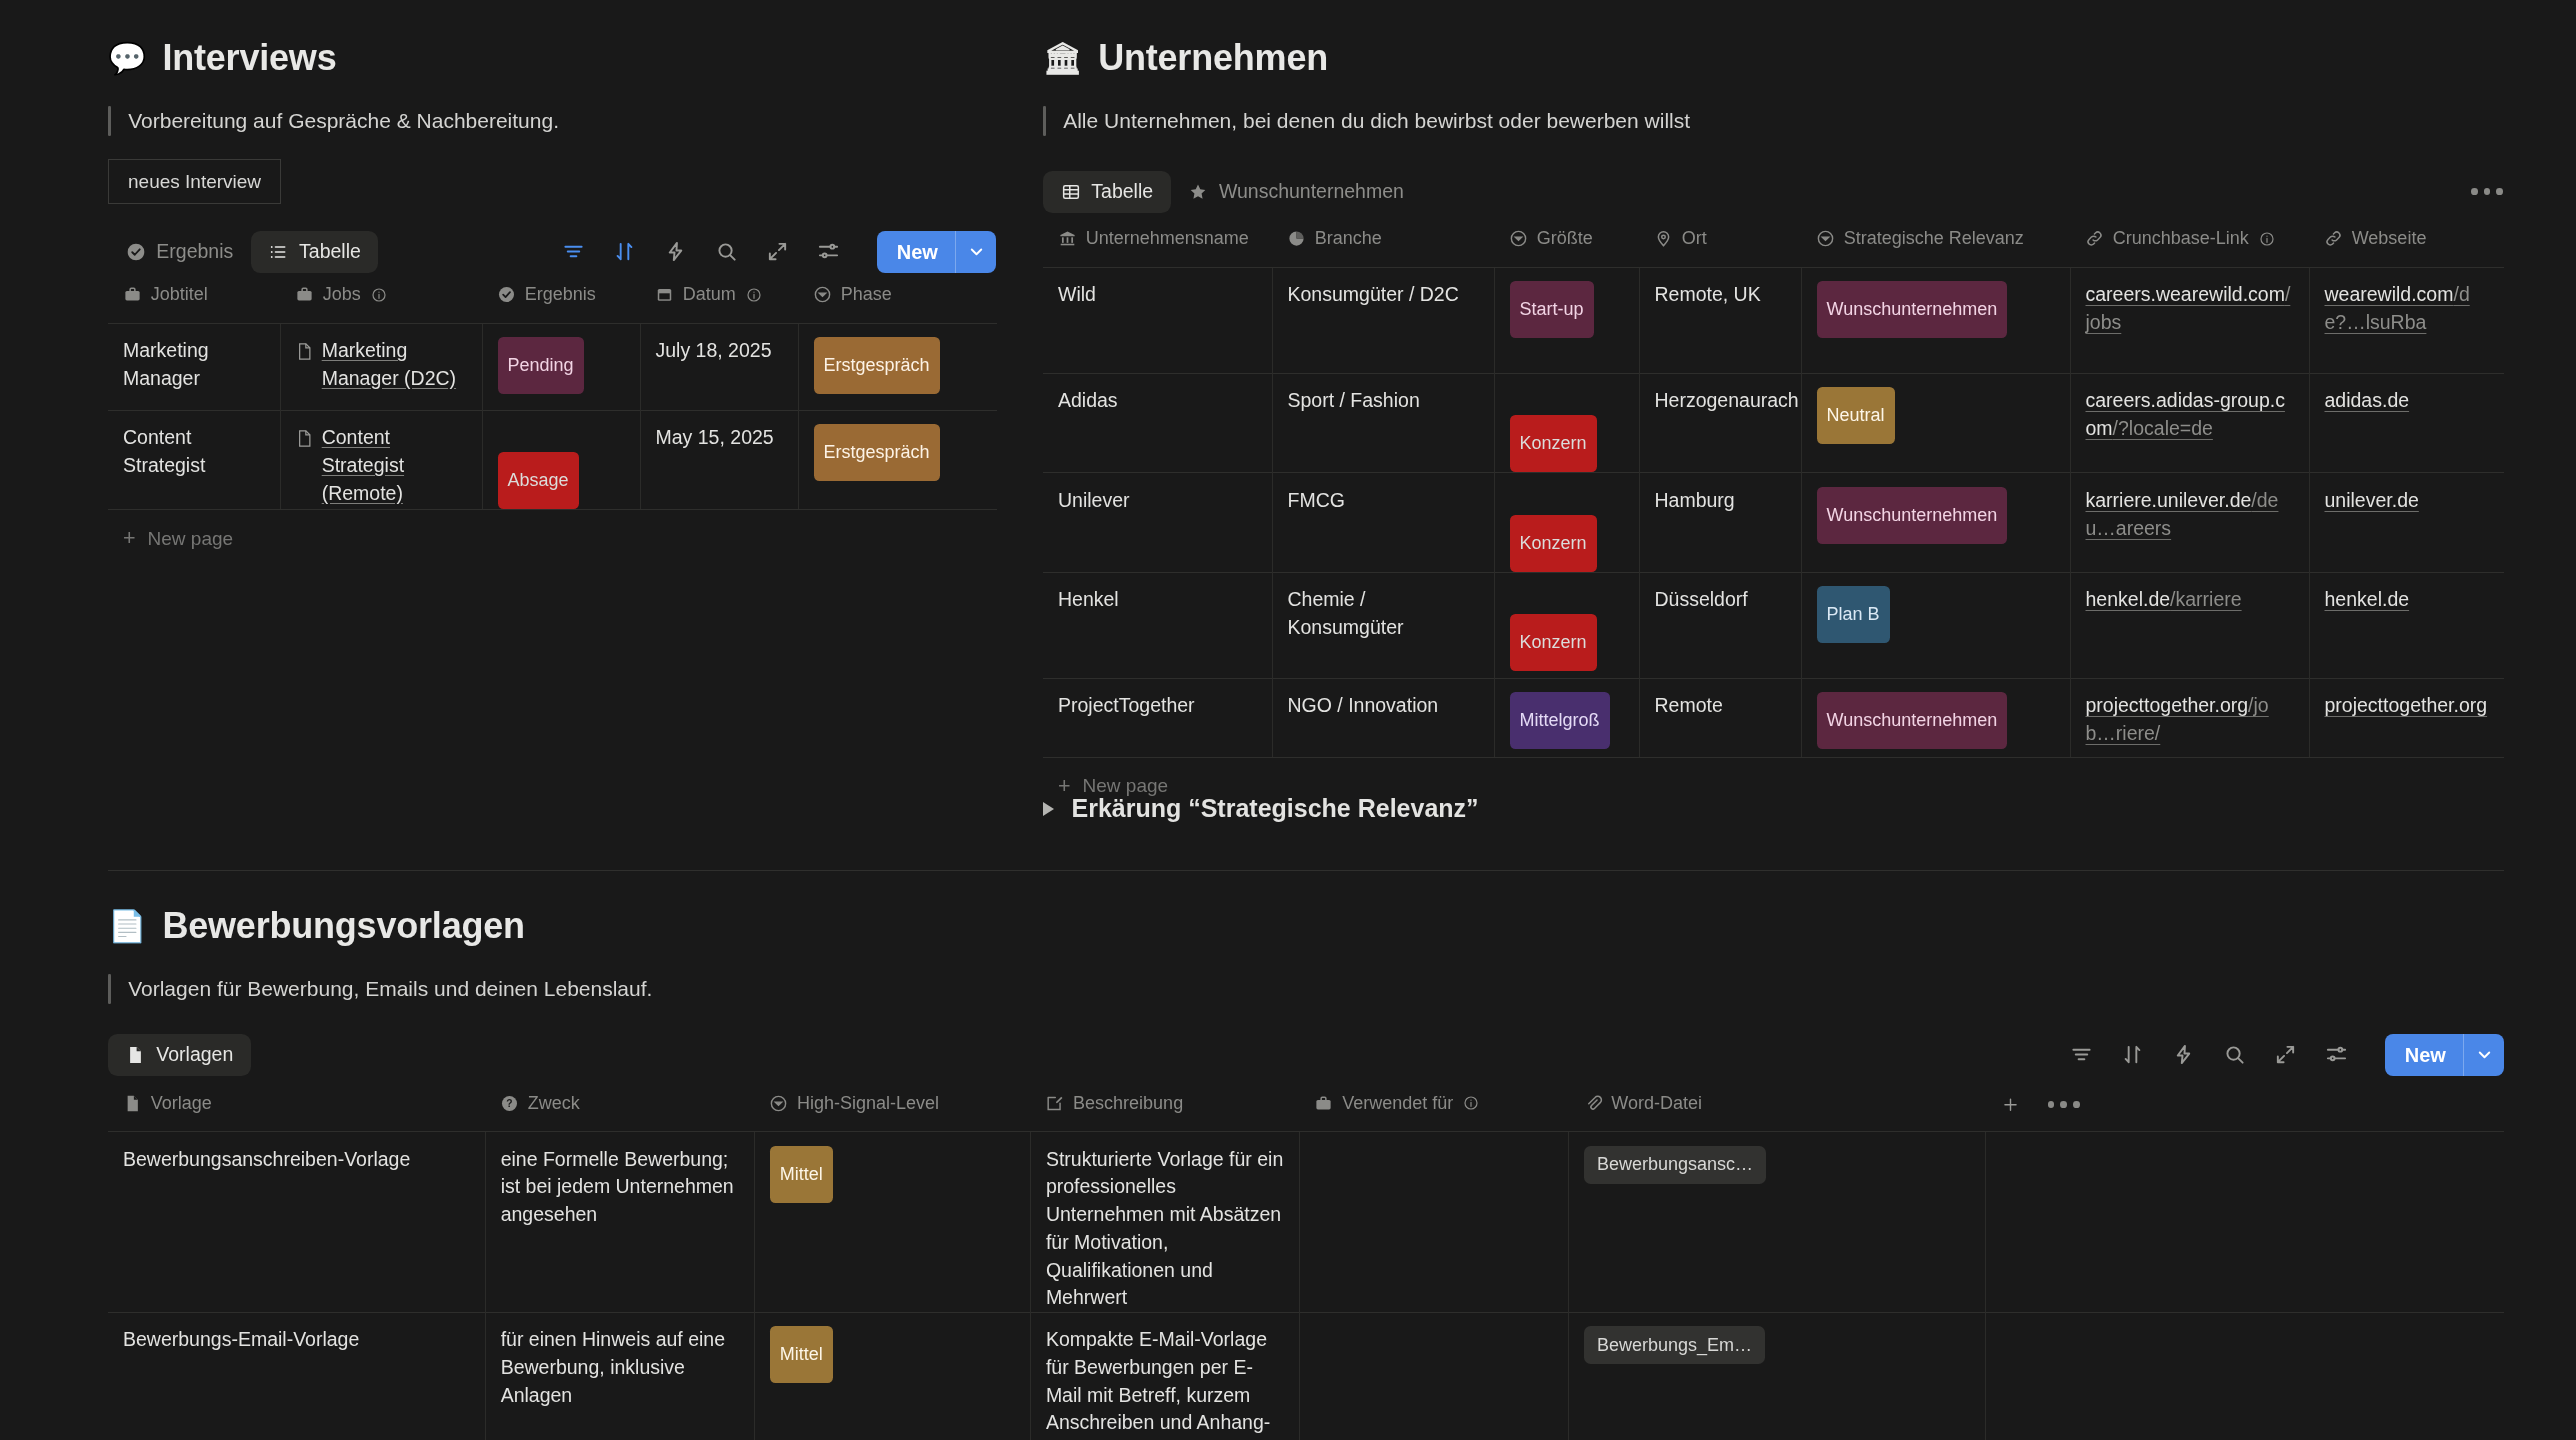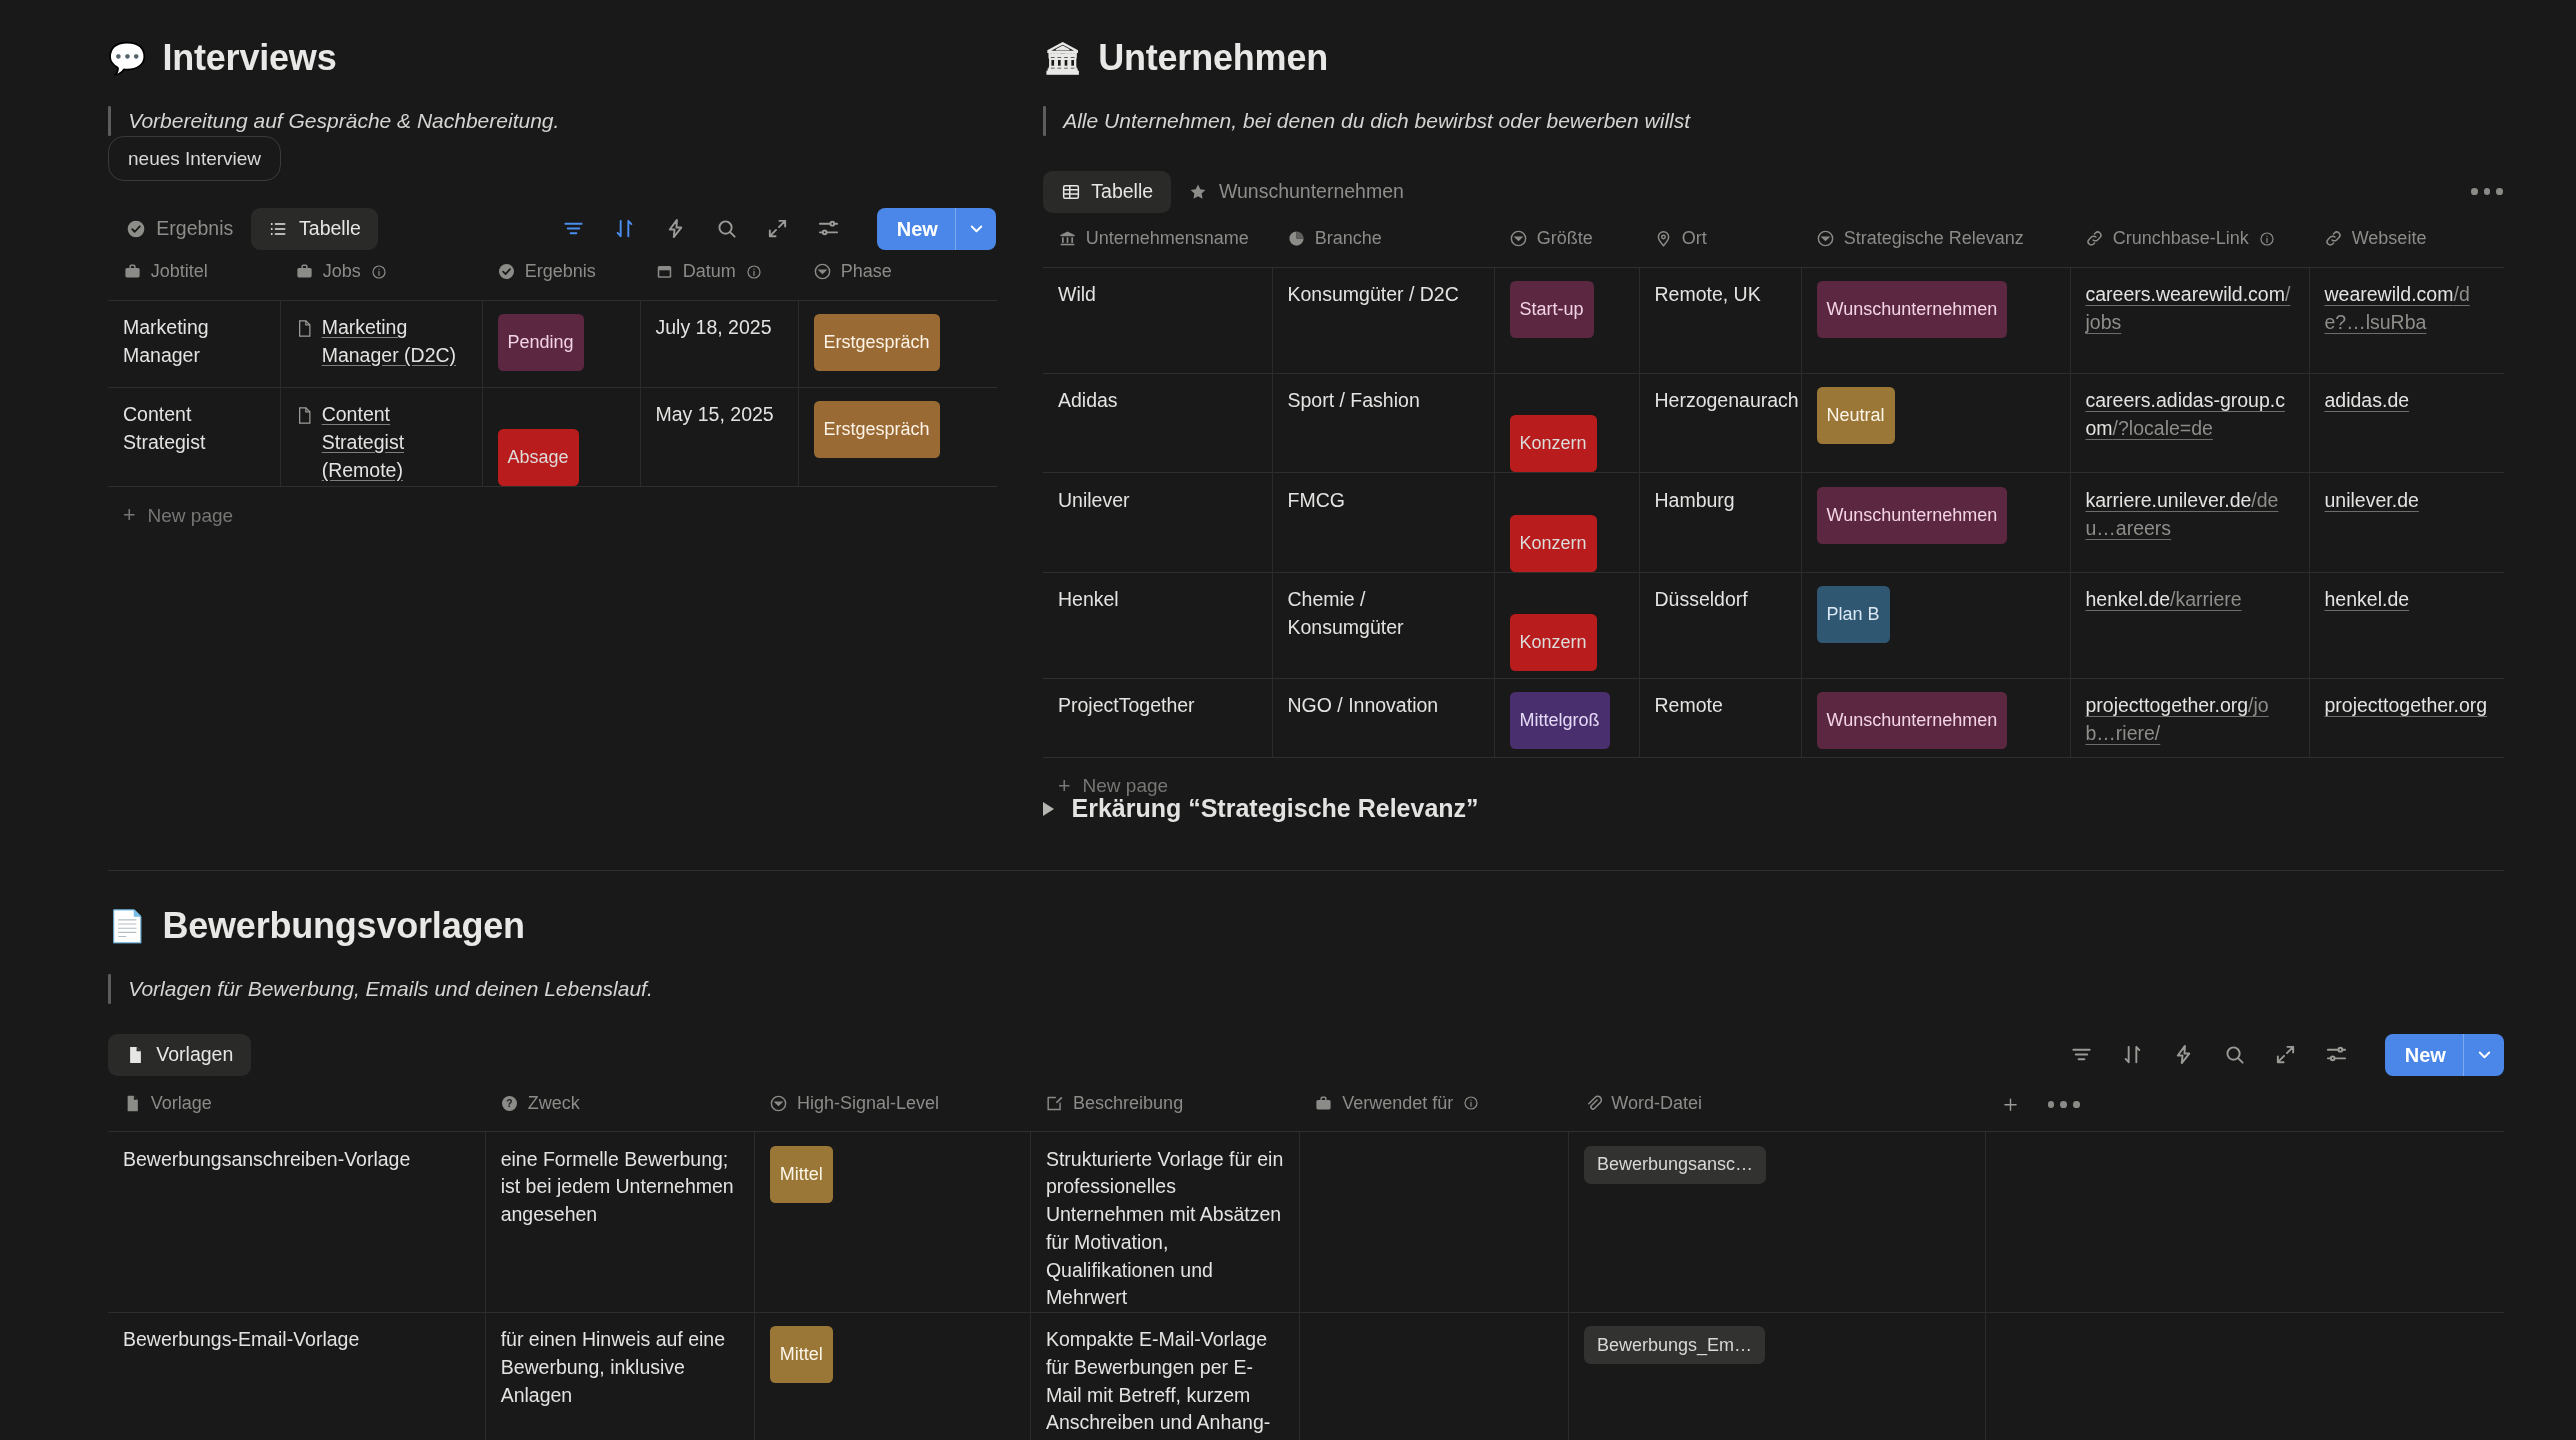--- a/index.html
+++ b/index.html
@@ -23,27 +23,28 @@
     font-size:36px;font-weight:700;letter-spacing:-0.2px;color:#e8e8e6;
     line-height:1;
   }
   .h-emoji{font-size:31px;line-height:1;filter:saturate(0.85);}
 
   .callout{
     display:flex;align-items:center;gap:17.5px;
     margin-top:30px;
   }
   .callout .bar{width:2.7px;align-self:stretch;background:#5d5d5b;border-radius:1.3px;min-height:30px;}
-  .callout .txt{font-size:21px;color:#d4d4d2;line-height:1.4;font-style:italic;}
+  .callout .txt{font-size:21px;color:#d4d4d2;line-height:1.4;}
 
   .pillbtn{
     display:inline-flex;align-items:center;
     height:43px;padding:0 19px;
-    border:0.7px solid #3a3a38;border-radius:16px;
+    border:0.7px solid #3a3a38;border-radius:0;
     font-size:19px;color:#d8d8d6;background:transparent;
+    margin-top:23px;
   }
 
   
   .tabbar{display:flex;align-items:center;margin-top:24px;position:relative;height:47px;}
   .tab{
     display:flex;align-items:center;gap:10.8px;
     height:42px;padding:0 17.5px;border-radius:9.4px;
     font-size:19.5px;color:#8d8d8a;white-space:nowrap;
   }
   .tab.active{background:#2a2a28;color:#e6e6e4;}

